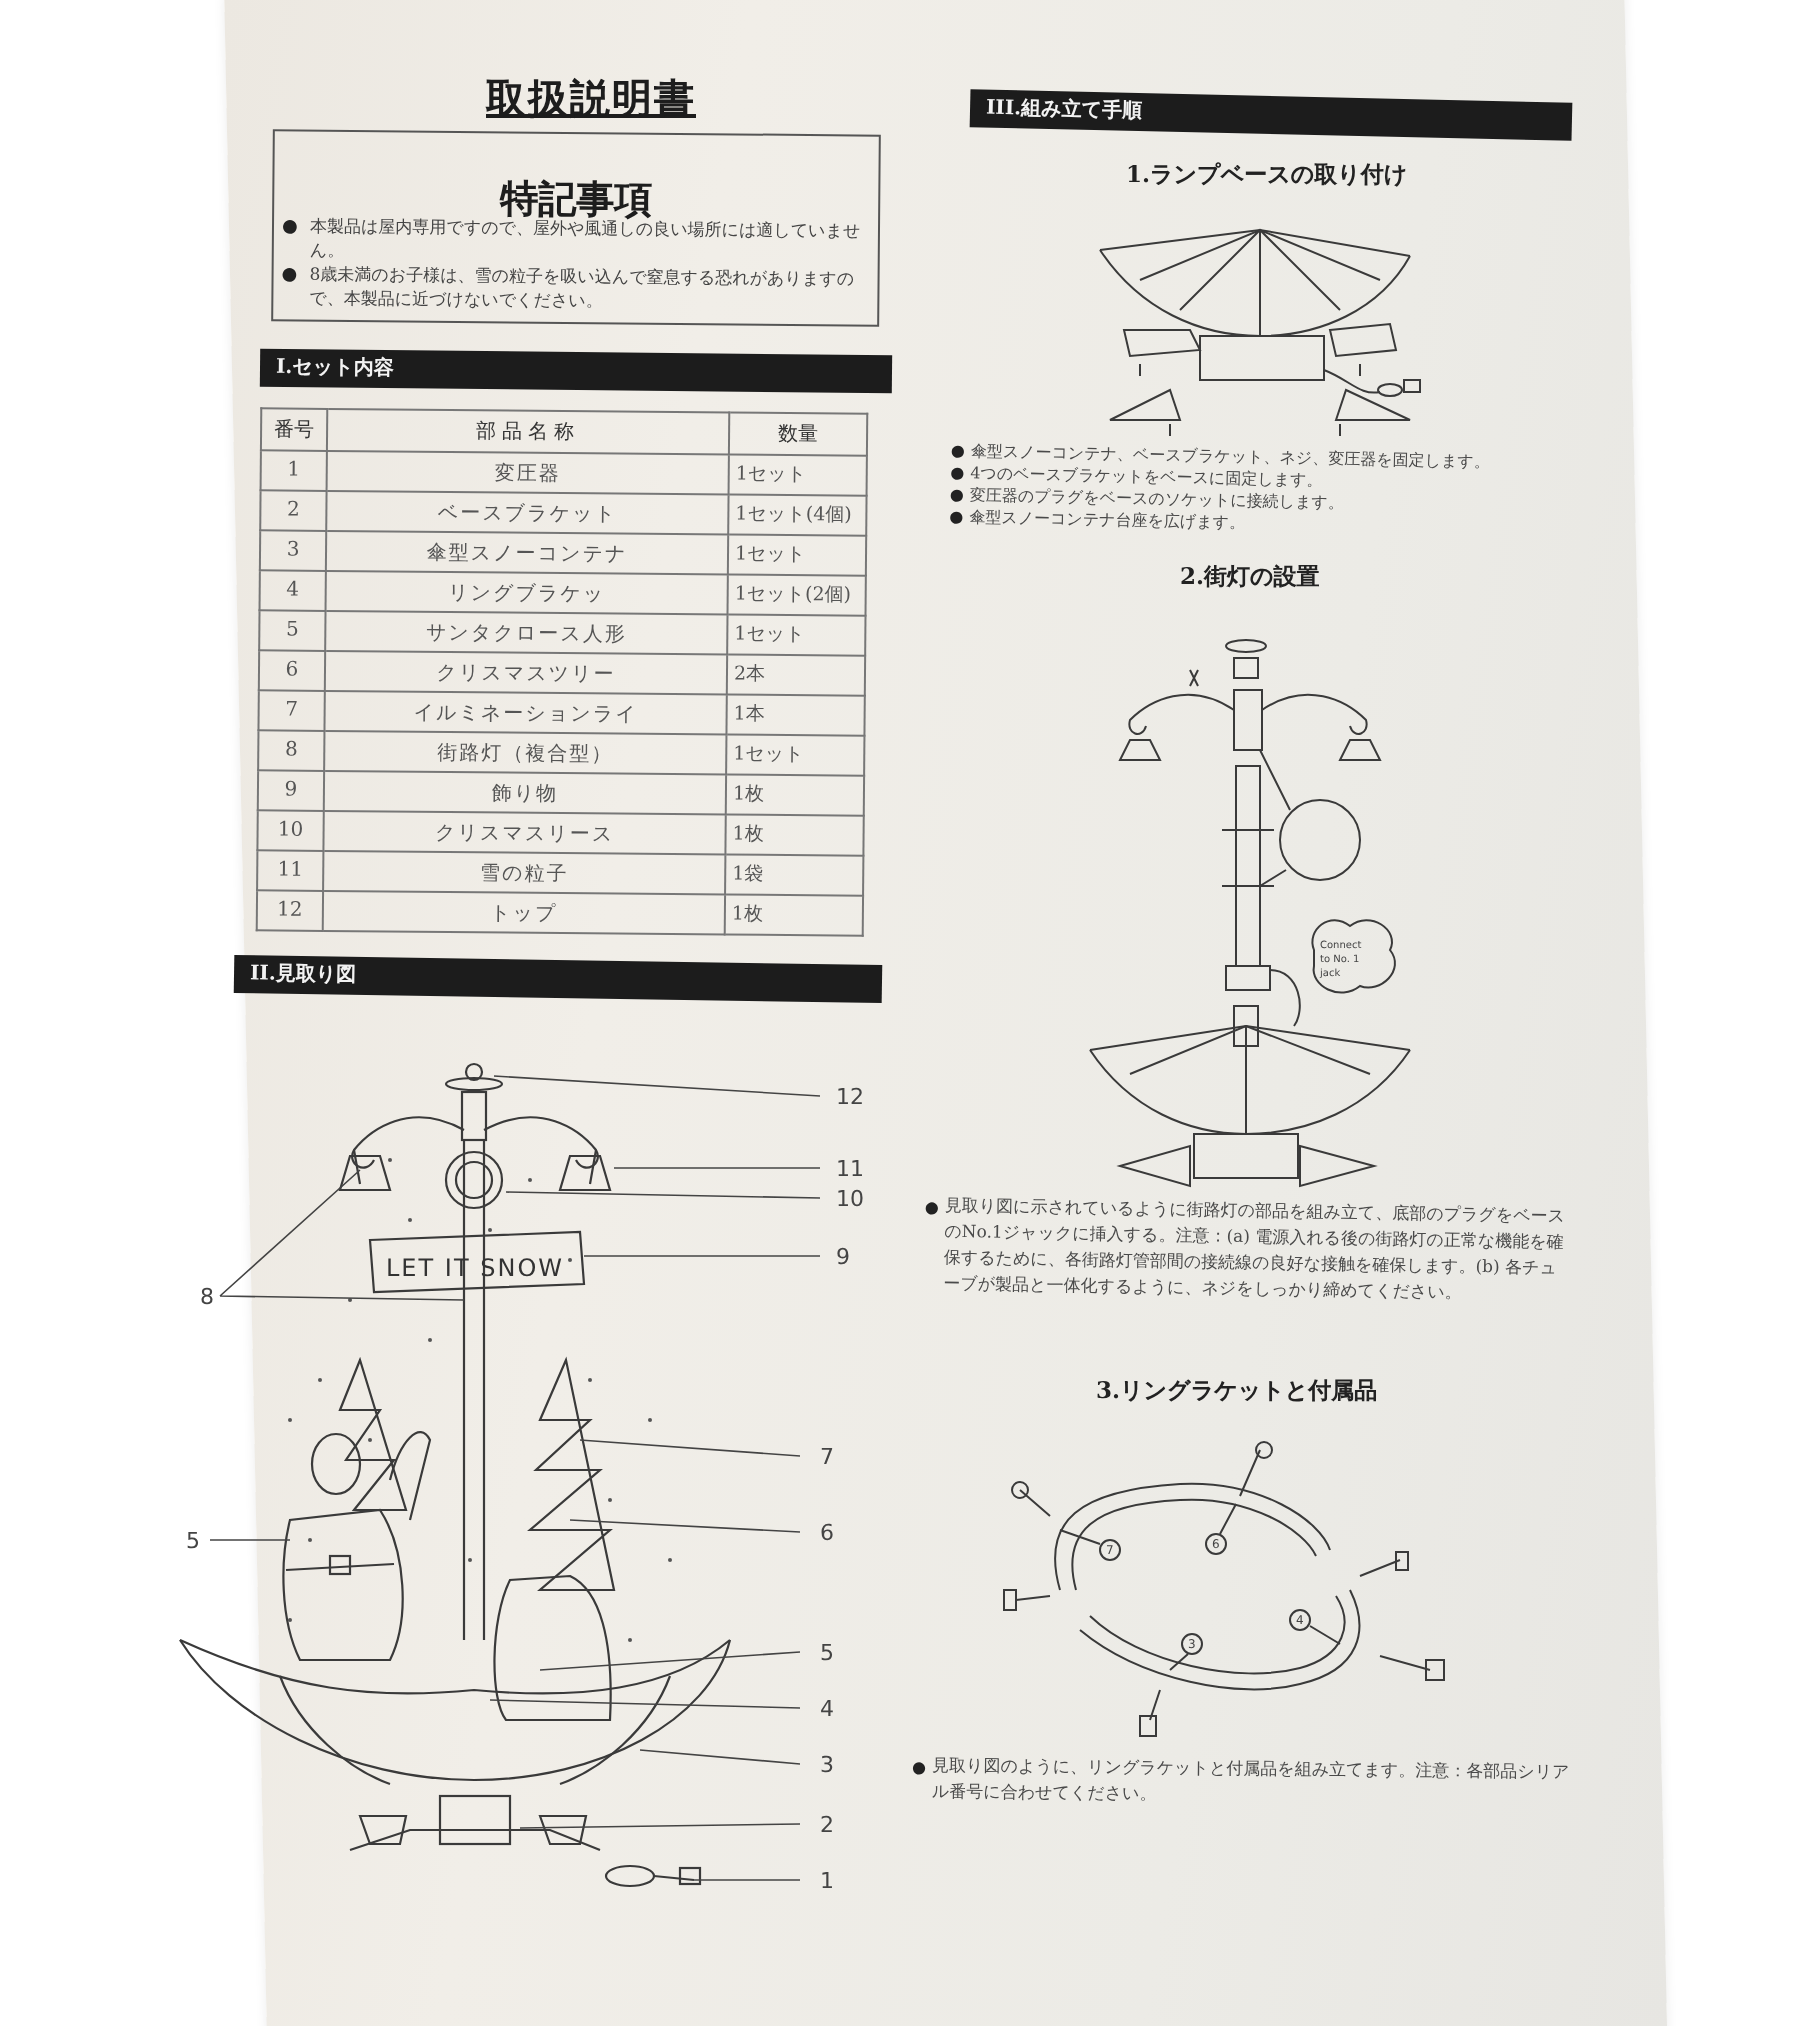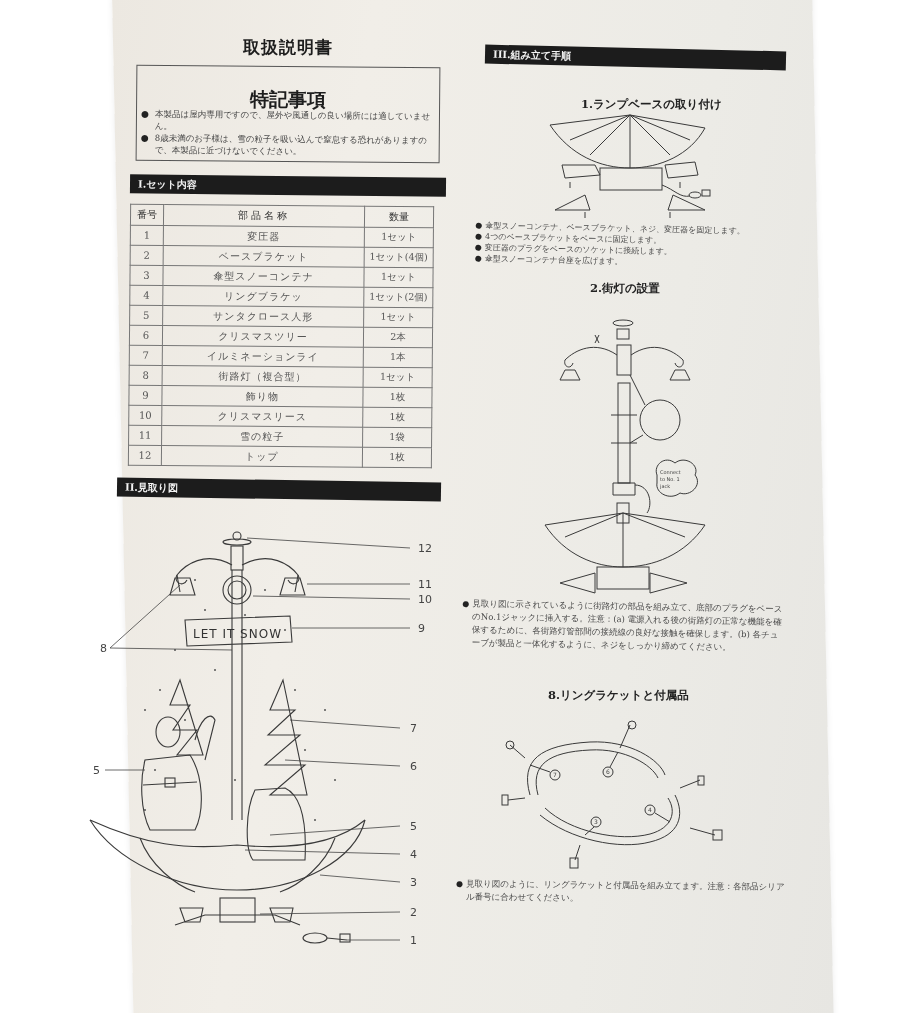--- a/index.html
+++ b/index.html
@@ -7,21 +7,21 @@
     width:899px; height:1013px; overflow:hidden; background:#ffffff;
     font-family:"DejaVu Serif", serif; color:#2a2a2a; position:relative;
   }
   .paper {
     position:absolute; left:112px; top:-10px; width:700px; height:1040px;
     background:linear-gradient(100deg,#ece8e1 0%,#f1eee8 30%,#ecebe6 70%,#e7e6e2 100%);
     transform:rotate(-1.2deg); transform-origin:50% 0;
     box-shadow:0 0 6px rgba(0,0,0,0.08);
   }
   .abs { position:absolute; }
-  .title { left:243px; top:36px; font-size:17px; font-weight:bold; letter-spacing:1px; color:#1d1d1d; }
+  .title { left:243px; top:36px; font-size:20px; font-weight:bold; letter-spacing:1px; color:#1d1d1d;text-decoration:underline; }
   .notice-box {
     left:136px; top:66px; width:302px; height:94px; border:1px solid #555; transform:rotate(0.5deg);
   }
   .notice-title { position:absolute; left:0; right:0; top:20px; text-align:center; font-size:19px; font-weight:bold; color:#1d1d1d; }
   .notice-list { position:absolute; left:4px; top:42px; right:4px; margin:0; padding:0; list-style:none; font-size:8.5px; line-height:12px; color:#444; }
   .notice-list li { position:relative; padding-left:14px; }
   .notice-list li::before { content:"●"; position:absolute; left:0; top:0; font-size:9px; color:#222; }
   .bar {
     background:#1c1c1c; color:#f2f2f2; font-size:10px; font-weight:bold; padding:2px 8px; height:15px; line-height:15px;
   }
@@ -29,23 +29,23 @@
   .bar2 { left:117px; top:480px; width:308px; transform:rotate(0.9deg); }
   .bar3 { left:485px; top:48px; width:285px; transform:rotate(1.3deg); }
   table.parts {
     position:absolute; left:129px; top:205px; width:304px; border-collapse:collapse; font-size:10px; color:#555;
     transform:rotate(0.5deg);
   }
   table.parts th, table.parts td { border:1px solid #777; height:19px; padding:0 3px; }
   table.parts th { font-weight:normal; color:#333; height:20px; }
   table.parts td.no { width:26px; text-align:center; }
   table.parts td.name { text-align:center; letter-spacing:1px; }
-  table.parts td.qty { width:62px; text-align:center; white-space:nowrap; font-size:9.5px; }
+  table.parts td.qty { width:62px; text-align:left; white-space:nowrap; font-size:9.5px; }
   .step-title { font-size:11.5px; font-weight:bold; color:#222; }
-  .st1 { left:563px; top:97px;margin-left:18px; }
+  .st1 { left:563px; top:80px; }
   .st2 { left:590px; top:281px; }
   .st3 { left:548px; top:688px; }
   .bullets { margin:0; padding:0; list-style:none; font-size:8px; line-height:11px; color:#4a4a4a; }
   .bullets li { position:relative; padding-left:10px; }
   .bullets li::before { content:"●"; position:absolute; left:0; top:0; font-size:8px; color:#222; }
   .b1 { left:475px; top:223px; width:300px; transform:rotate(1.2deg); }
   .b2 { left:462px; top:600px; width:322px; font-size:8.5px; line-height:13px; transform:rotate(1deg); }
   .b3 { left:456px; top:879px; width:330px; font-size:8.5px; line-height:13px; transform:rotate(0.6deg); }
   .sign-text { font-family:"DejaVu Sans", sans-serif; }
   svg text { font-family:"DejaVu Sans", sans-serif; }
@@ -285,21 +285,21 @@
     <path d="M25 268 L60 258 L60 278 Z M115 258 L152 268 L115 278 Z"></path>
   </g>
   <text x="125" y="159" font-size="5" fill="#444">Connect</text>
   <text x="125" y="166" font-size="5" fill="#444">to No. 1</text>
   <text x="125" y="173" font-size="5" fill="#444">jack</text>
 </svg>
 <ul class="abs bullets b2">
   <li>見取り図に示されているように街路灯の部品を組み立て、底部のプラグをベースのNo.1ジャックに挿入する。注意：(a) 電源入れる後の街路灯の正常な機能を確保するために、各街路灯管部間の接続線の良好な接触を確保します。(b) 各チューブが製品と一体化するように、ネジをしっかり締めてください。</li>
 </ul>
 
-<div class="abs step-title st3">8.リングラケットと付属品</div>
+<div class="abs step-title st3">3.リングラケットと付属品</div>
 <svg class="abs" style="left:500px;top:710px;" width="240" height="160" viewBox="0 0 240 160">
   <g fill="none" stroke="#3a3a3a" stroke-width="1">
     <path d="M30 85 C20 50 40 35 90 32 C130 30 160 50 165 65"></path>
     <path d="M38 85 C30 55 48 42 90 40 C125 38 152 55 158 68"></path>
     <path d="M40 105 C70 130 120 140 150 132 C180 125 185 105 175 85"></path>
     <path d="M45 98 C70 122 120 132 150 124 C172 118 177 102 168 88"></path>
     <path d="M10 35 L25 48 M130 15 L120 38 M8 90 L25 88 M200 70 L180 78 M75 150 L80 135 M215 125 L190 118"></path>
     <circle cx="10" cy="35" r="4"></circle>
       <circle cx="132" cy="15" r="4"></circle>
     <rect x="2" y="85" width="6" height="10"></rect>

